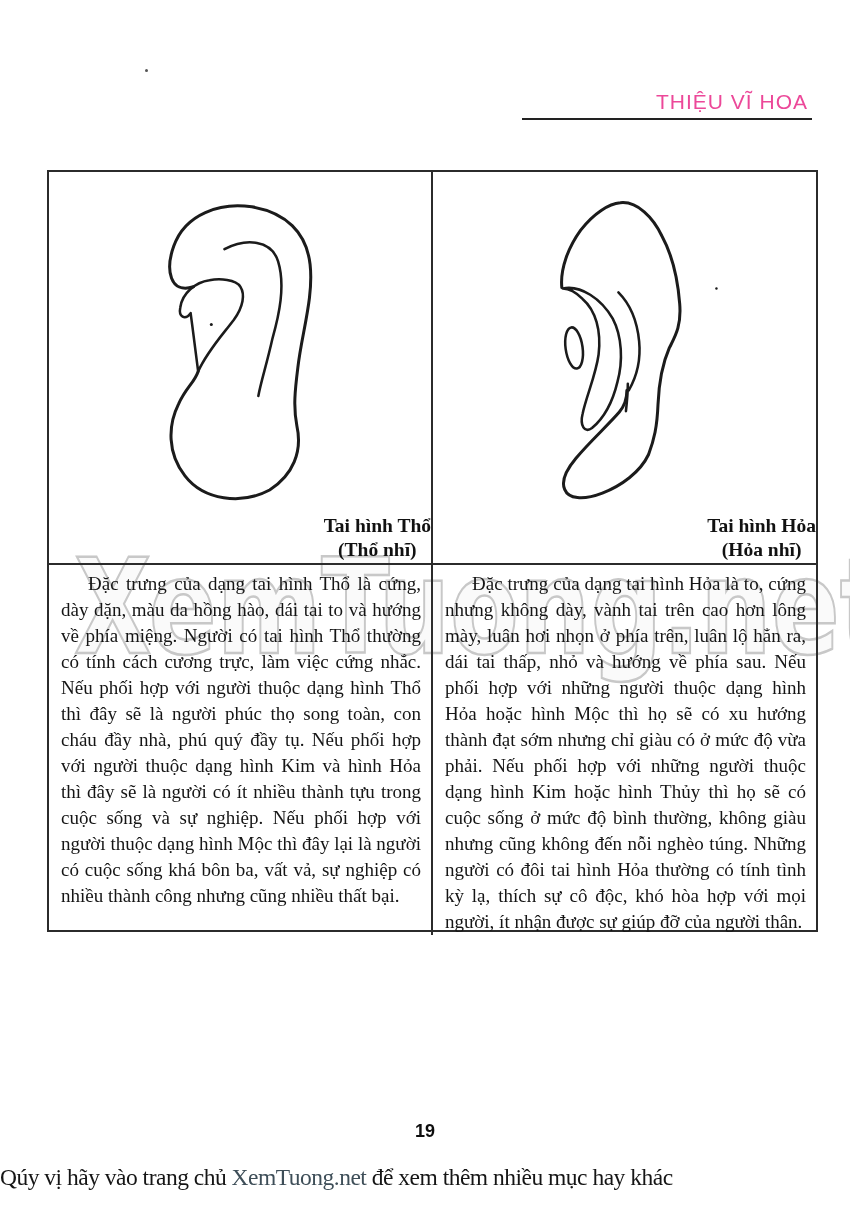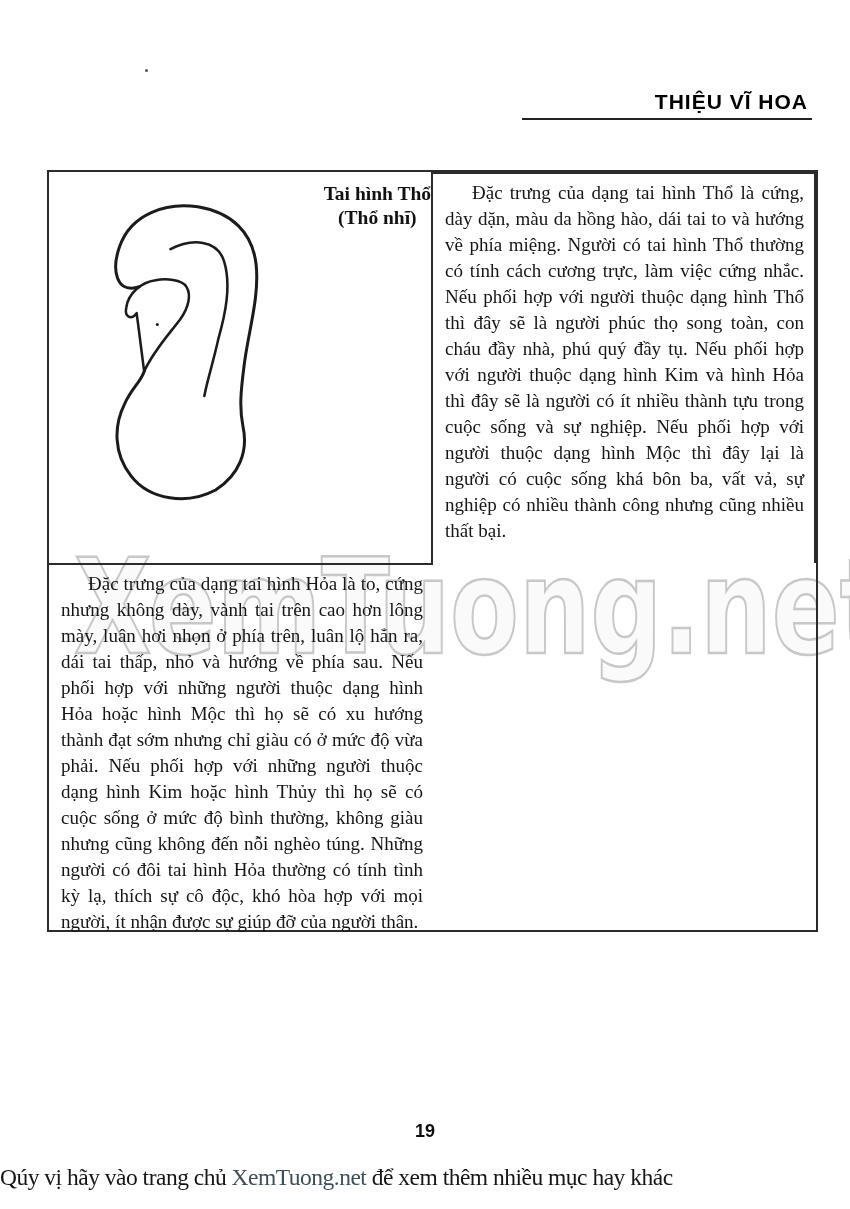--- a/index.html
+++ b/index.html
@@ -3,39 +3,39 @@
 <meta charset="utf-8">
 <style>
   html,body{margin:0;padding:0;background:#ffffff;}
   body{width:850px;height:1209px;position:relative;overflow:hidden;
        font-family:"Liberation Serif","DejaVu Serif",serif;color:var(--ink,#1a1a1a);}
 
   .speck{position:absolute;left:145px;top:69px;width:3px;height:3px;border-radius:50%;background:#555;}
 
   
   .hdr-title{position:absolute;top:90px;right:42px;
-    font-family:"Liberation Sans","DejaVu Sans",sans-serif;font-weight:bold;
-    font-size:21px;letter-spacing:1px;color:#000000;}
+    font-family:"Liberation Sans","DejaVu Sans",sans-serif;font-weight:normal;
+    font-size:21px;letter-spacing:1px;color:#ec4899;}
   .hdr-rule{position:absolute;top:118px;left:522px;right:38px;height:2px;background:#222;}
 
   
   .watermark{position:absolute;top:528px;left:74px;z-index:1;
     font-family:"DejaVu Sans",sans-serif;font-weight:bold;font-size:132px;line-height:1.2;
     color:rgba(215,215,215,0.12);
     -webkit-text-stroke:2.5px var(--watermark,#c8c8c8);
     transform:scaleX(0.76);transform-origin:left center;white-space:nowrap;
     pointer-events:none;}
 
   
   .ear-table{position:absolute;left:47px;top:170px;width:771px;height:762px;z-index:2;
     border:2px solid #2b2b2b;box-sizing:border-box;
     display:grid;grid-template-columns:384px 1fr;grid-template-rows:391px 1fr;background:transparent;}
   .cell{box-sizing:border-box;}
   .cell.left{border-right:2px solid #2b2b2b;}
-  .cell.row1{display:flex;flex-direction:row;align-items:flex-start;padding-top:10px;}
+  .cell.row1{display:flex;flex-direction:column;align-items:flex-end;padding-top:10px;}
   .cell.row2{border-top:2px solid #2b2b2b;}
   .ear-svg{display:block;margin:0 auto 2px auto;}
   .ear-svg path,.ear-svg ellipse{fill:none;stroke:#1b1b1b;stroke-linecap:round;stroke-linejoin:round;}
   .ear-svg .outer{stroke-width:3.2px;}
   .ear-svg .inner{stroke-width:2.7px;}
   .ear-svg circle{fill:#1b1b1b;stroke:none;}
   .caption{text-align:center;font-weight:bold;font-size:19.5px;line-height:24px;color:#111;}
   .desc{margin:0;padding:6px 10px 0 12px;font-size:19px;line-height:26px;
     text-align:justify;text-indent:27px;color:#151515;}
 
@@ -68,20 +68,34 @@
         <path class="inner" d="M 60,104 C 45,106 31,118 29,133 C 27,143 34,147 40,139 C 43,161 46,186 48,201 C 58,179 74,162 86,146 C 96,132 98,119 93,111 C 88,103 71,102 60,104 Z"></path>
         <path class="inner" d="M 76,71 C 99,59 126,61 133,84 C 141,110 134,141 127,166 C 121,193 115,211 112,227"></path>
         <circle cx="62" cy="151" r="1.6"></circle>
       </svg>
       <div class="caption">
         <div>Tai hình Thổ</div>
         <div>(Thổ nhĩ)</div>
       </div>
     </div>
 
+    <div class="cell right row1">
+      <svg class="ear-svg" width="198" height="330" viewBox="0 0 210 350" xmlns="http://www.w3.org/2000/svg">
+        <path class="outer" d="M 38,112 C 36,92 45,69 58,51 C 72,33 88,23 100,22 C 118,20 135,38 144,57 C 156,79 161,103 163,129 C 165,153 158,164 152,176 C 145,192 141,212 140,236 C 139,260 136,273 130,289 C 121,308 101,322 81,330 C 60,338 45,336 41,326 C 37,317 43,305 53,293 C 67,276 86,259 99,244 C 105,237 107,229 107,221"></path>
+        <path class="inner" d="M 108,214 C 108,224 107,234 106,243"></path>
+        <path class="inner" d="M 39,113 C 58,109 80,124 92,145 C 102,164 103,190 97,212 C 92,233 82,251 70,261 C 62,267 57,258 60,246 C 64,227 74,205 77,183 C 80,158 74,136 60,124 C 53,117 45,113 39,113 Z"></path>
+        <path class="inner" d="M 98,117 C 110,129 118,148 120,169 C 122,190 117,207 109,221"></path>
+        <ellipse cx="51" cy="176" rx="9" ry="22" transform="rotate(-8 51 176)" class="inner"></ellipse>
+        <circle cx="202" cy="113" r="1.3"></circle>
+      </svg>
+      <div class="caption">
+        <div>Tai hình Hỏa</div>
+        <div>(Hỏa nhĩ)</div>
+      </div>
+    </div>
 
     <div class="cell left row2">
       <p class="desc">Đặc trưng của dạng tai hình Thổ là cứng, dày dặn, màu da hồng hào, dái tai to và hướng về phía miệng. Người có tai hình Thổ thường có tính cách cương trực, làm việc cứng nhắc. Nếu phối hợp với người thuộc dạng hình Thổ thì đây sẽ là người phúc thọ song toàn, con cháu đầy nhà, phú quý đầy tụ. Nếu phối hợp với người thuộc dạng hình Kim và hình Hỏa thì đây sẽ là người có ít nhiều thành tựu trong cuộc sống và sự nghiệp. Nếu phối hợp với người thuộc dạng hình Mộc thì đây lại là người có cuộc sống khá bôn ba, vất vả, sự nghiệp có nhiều thành công nhưng cũng nhiều thất bại.</p>
     </div>
 
     <div class="cell right row2">
       <p class="desc">Đặc trưng của dạng tai hình Hỏa là to, cứng nhưng không dày, vành tai trên cao hơn lông mày, luân hơi nhọn ở phía trên, luân lộ hẳn ra, dái tai thấp, nhỏ và hướng về phía sau. Nếu phối hợp với những người thuộc dạng hình Hỏa hoặc hình Mộc thì họ sẽ có xu hướng thành đạt sớm nhưng chỉ giàu có ở mức độ vừa phải. Nếu phối hợp với những người thuộc dạng hình Kim hoặc hình Thủy thì họ sẽ có cuộc sống ở mức độ bình thường, không giàu nhưng cũng không đến nỗi nghèo túng. Những người có đôi tai hình Hỏa thường có tính tình kỳ lạ, thích sự cô độc, khó hòa hợp với mọi người, ít nhận được sự giúp đỡ của người thân.</p>
     </div>
 
   </div>

